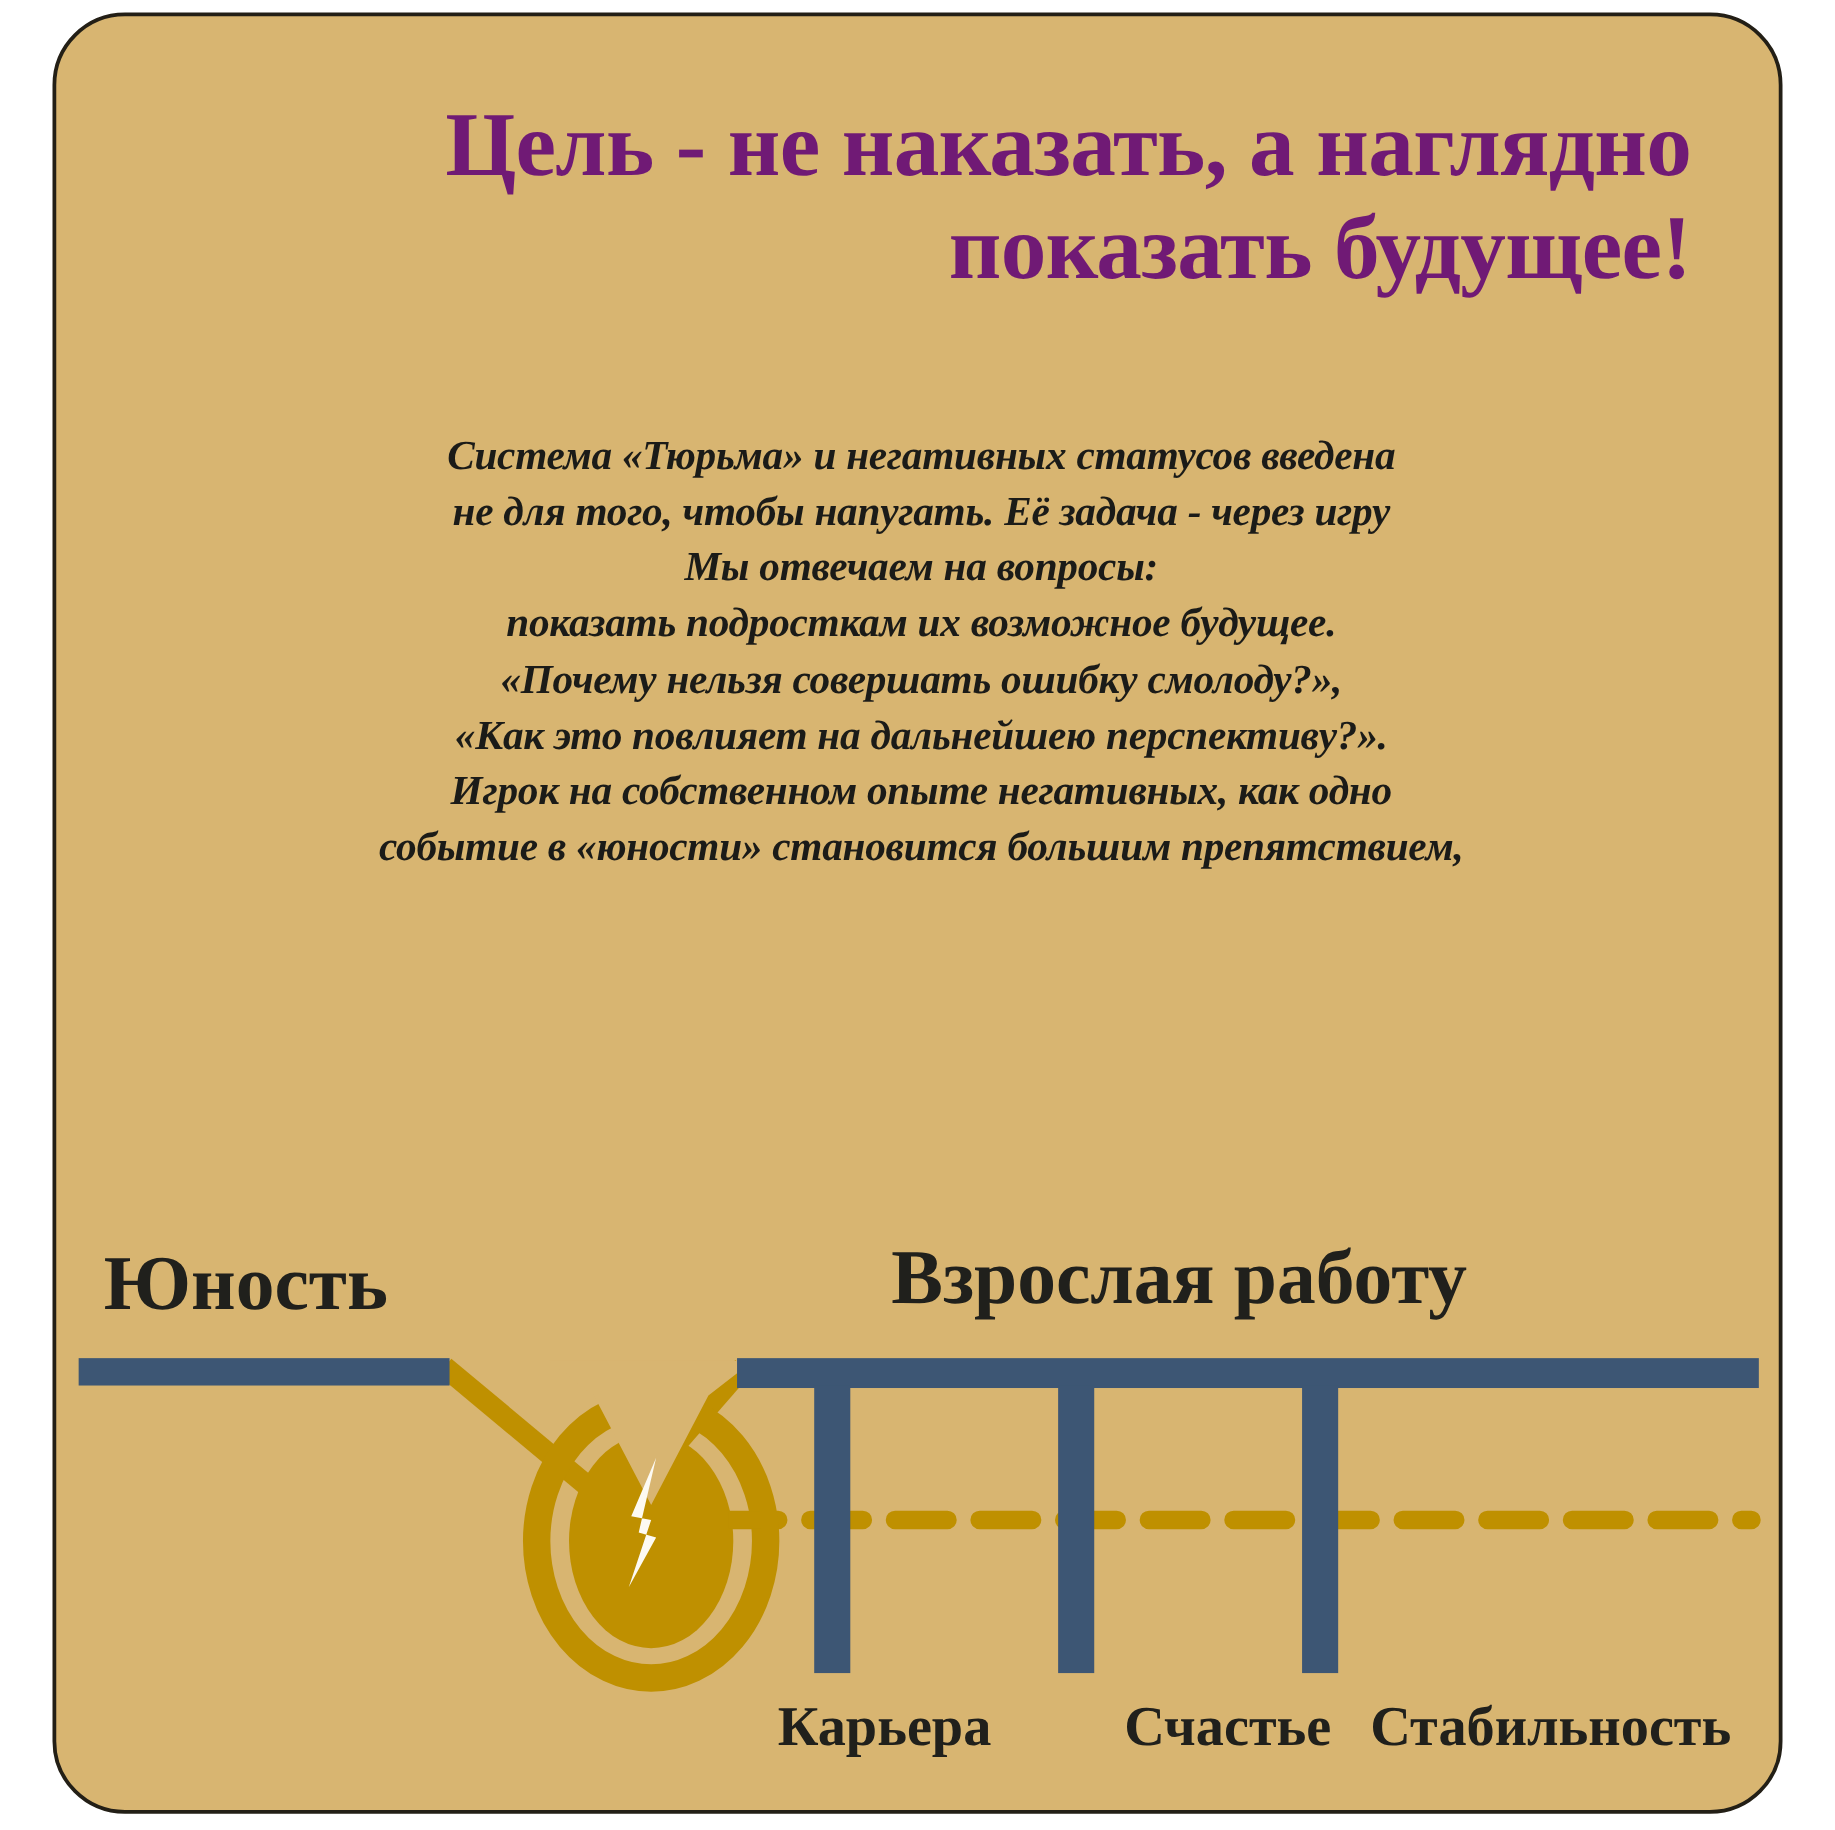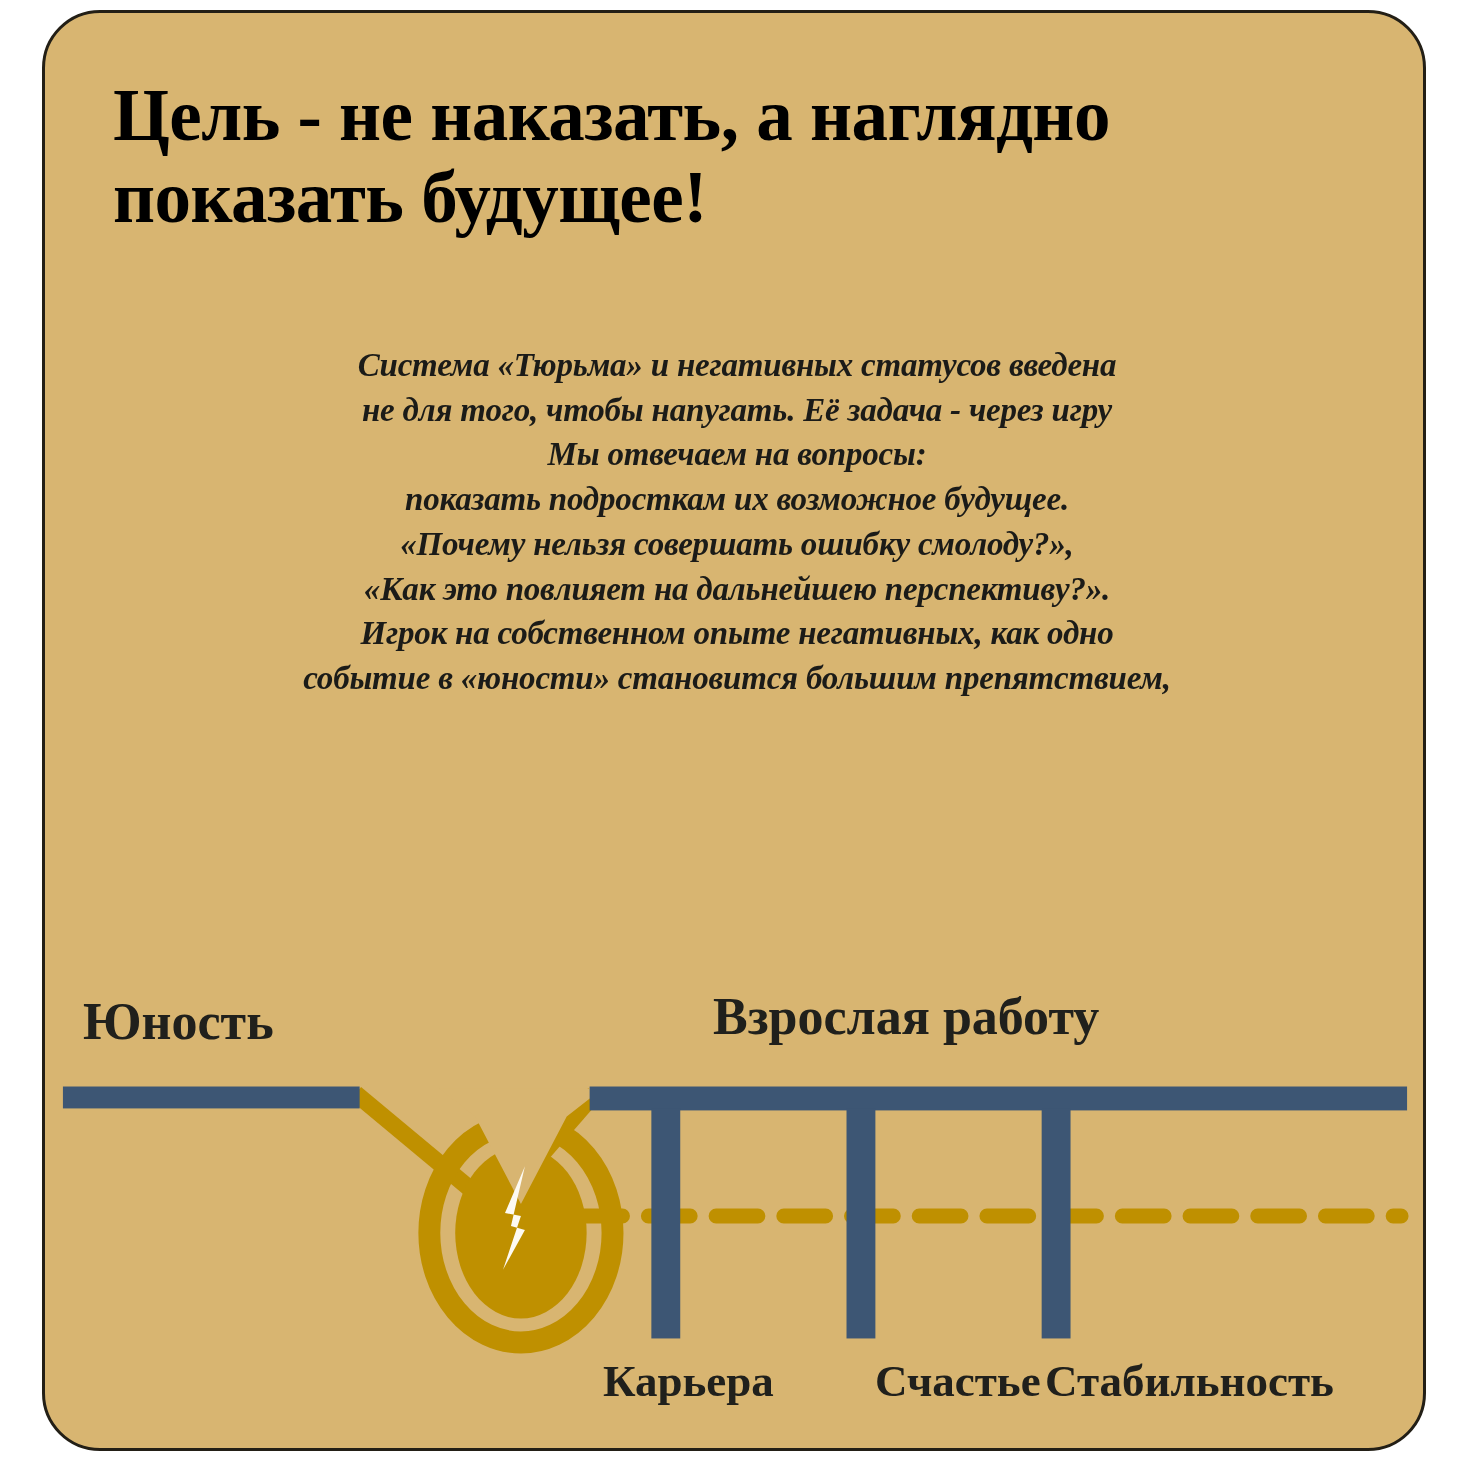--- a/index.html
+++ b/index.html
@@ -24,25 +24,25 @@
     background: #d8b571;
     border: 3px solid #231f16;
     border-radius: 58px;
     box-sizing: border-box;
     overflow: hidden;
   }
 
   
   #title-block {
     position: absolute;
-    left: 68px;
+    left: 44px;
     top: 62px;
     width: 1264px;
-    text-align: left;
-    color: #000000;
+    text-align: right;
+    color: #701a75;
     font-family: "Liberation Serif", "DejaVu Serif", serif;
     font-weight: bold;
     font-size: 73px;
     line-height: 1.12;
     letter-spacing: -0.5px;
   }
 
   
   #body-block {
     position: absolute;
@@ -68,36 +68,36 @@
     width: 100%;
     height: 100%;
     pointer-events: none;
   }
 
   .stage-label {
     position: absolute;
     color: #20201c;
     font-family: "Liberation Serif", "DejaVu Serif", serif;
     font-weight: bold;
-    font-size: 52px;
+    font-size: 62px;
     line-height: 1;
     white-space: nowrap;
   }
   #label-youth   { left: 38px;  top: 983px; }
   #label-adult   { left: 668px; top: 978px; }
 
   .pillar-label {
     position: absolute;
     color: #20201c;
     font-family: "Liberation Serif", "DejaVu Serif", serif;
     font-weight: bold;
     font-size: 45px;
     line-height: 1;
     white-space: nowrap;
-    text-align: left;
+    text-align: right;
   }
   #plabel-0 { left: 558px; top: 1346px; width: 190px; }
   #plabel-1 { left: 830px; top: 1346px; width: 190px; }
   #plabel-2 { left: 1000px; top: 1346px; width: 340px; }
 </style>
 </head>
 <body>
 
 <div id="poster-card">
 

